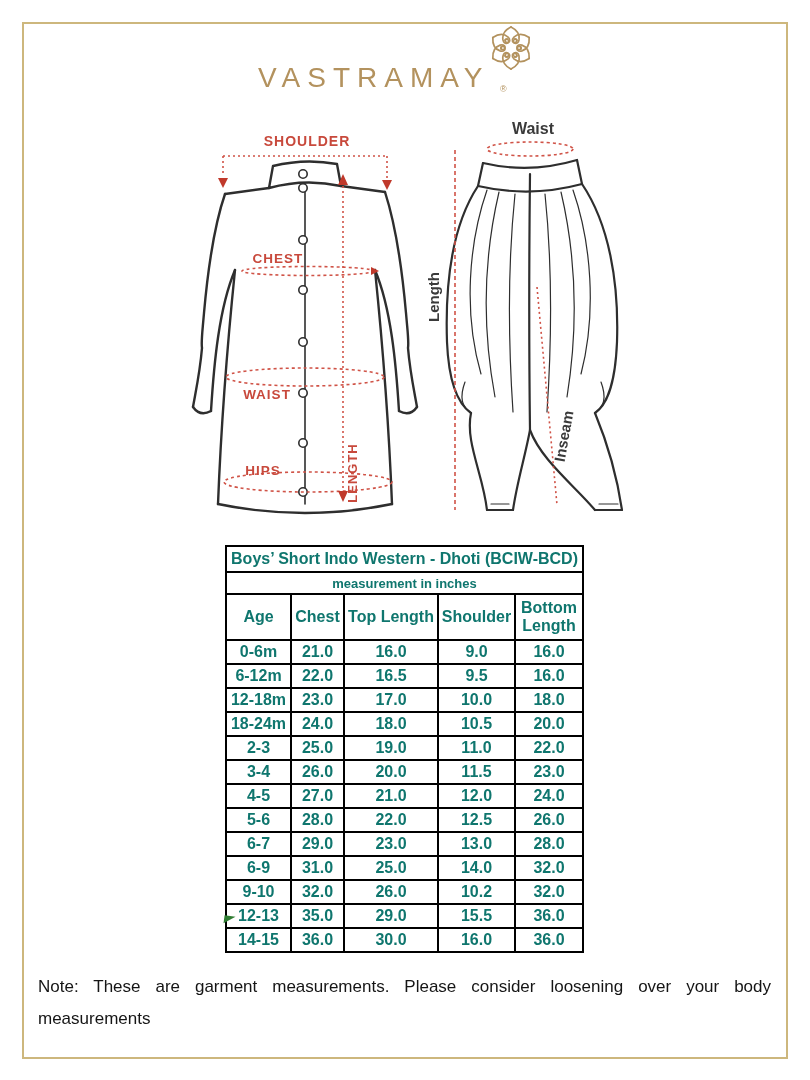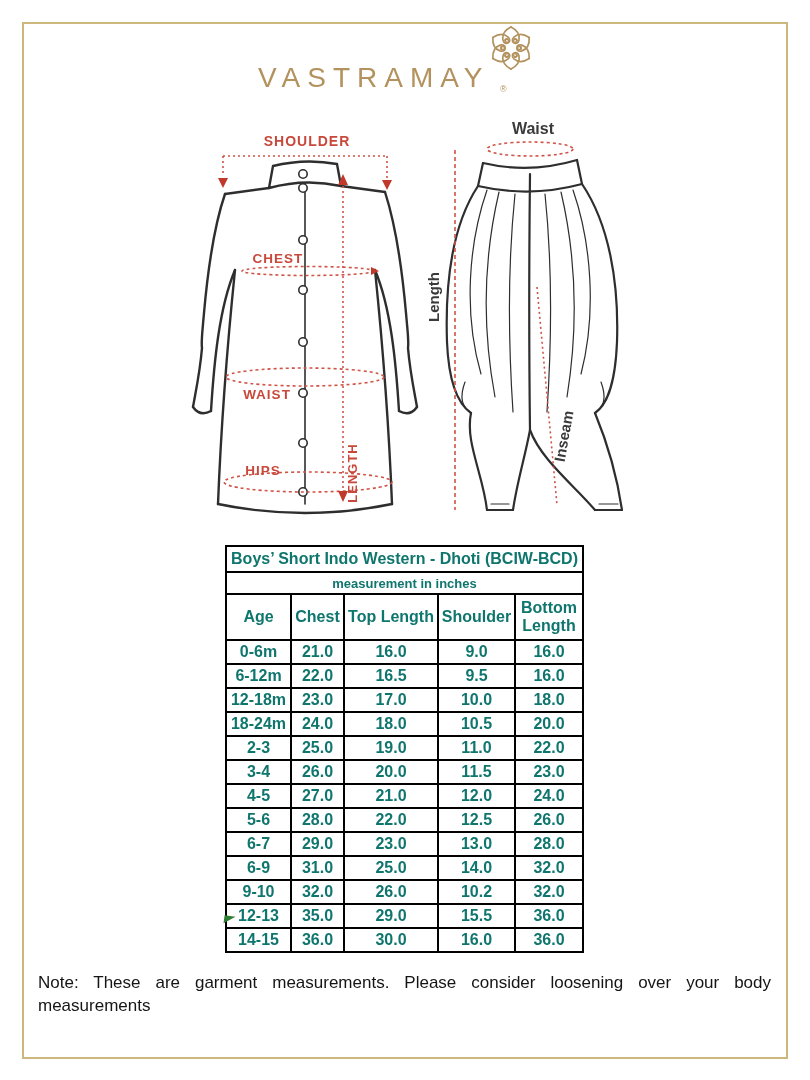--- a/index.html
+++ b/index.html
@@ -42,21 +42,21 @@
   td.cell{height:22px;font-size:16px;font-weight:bold;line-height:1;}
   
   .green-artifact{
     position:absolute;left:224px;top:916px;width:0;height:0;
     border-top:8px solid #2f7d32;border-right:11px solid transparent;
     transform:rotate(8deg);
   }
   
   .note{
     position:absolute;left:38px;top:971px;width:733px;
-    font-size:17px;color:#151515;line-height:23px;
+    font-size:17px;color:#151515;line-height:32px;
     font-family:"Liberation Sans",sans-serif;
   }
   .note .l1{text-align:justify;text-align-last:justify;}
   .note .l2{text-align:right;}
 </style>
 </head>
 <body>
 
 <div class="canvas">
 

